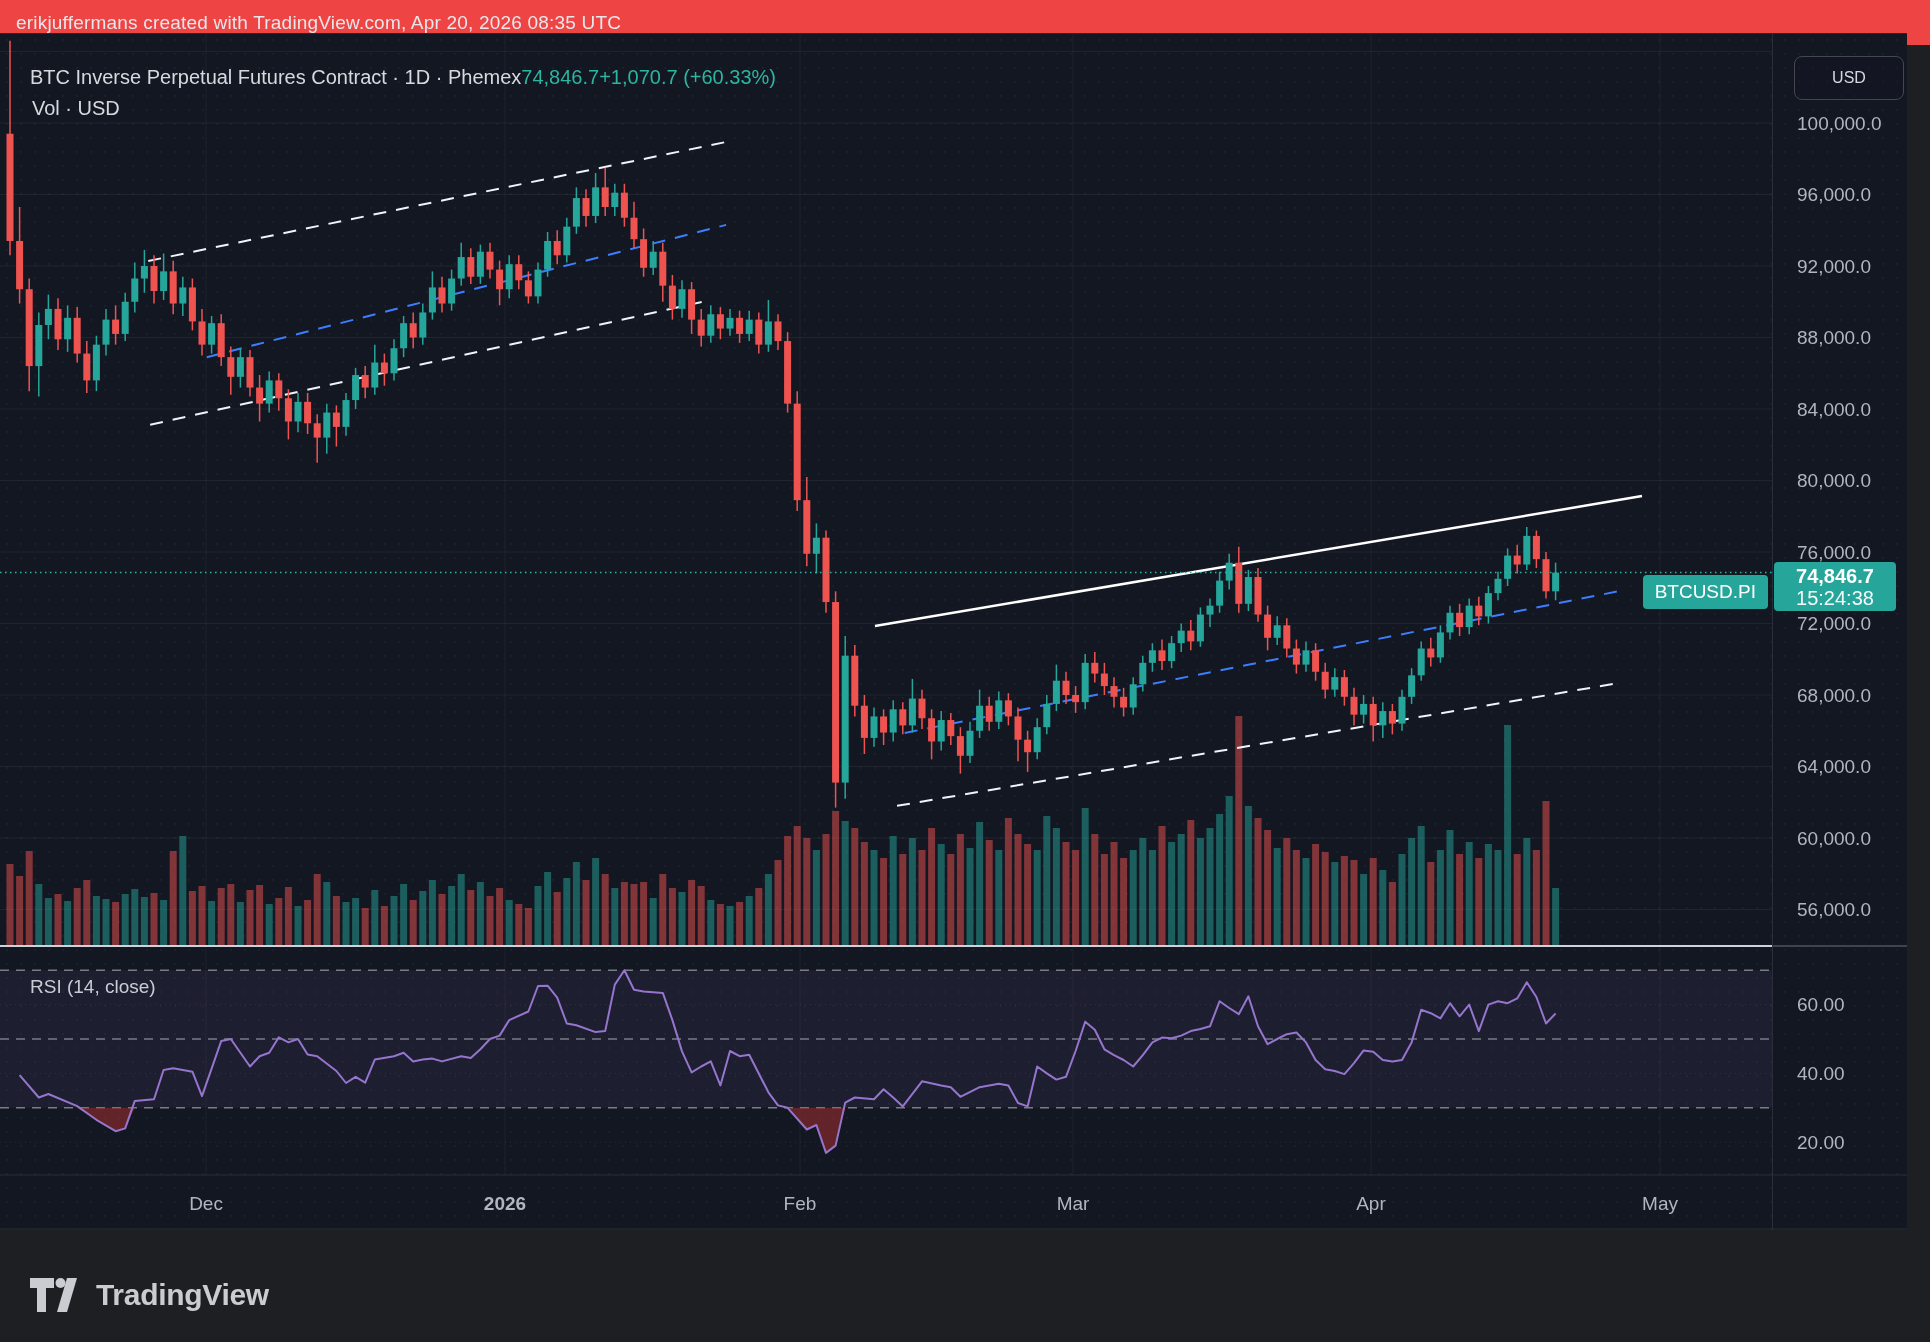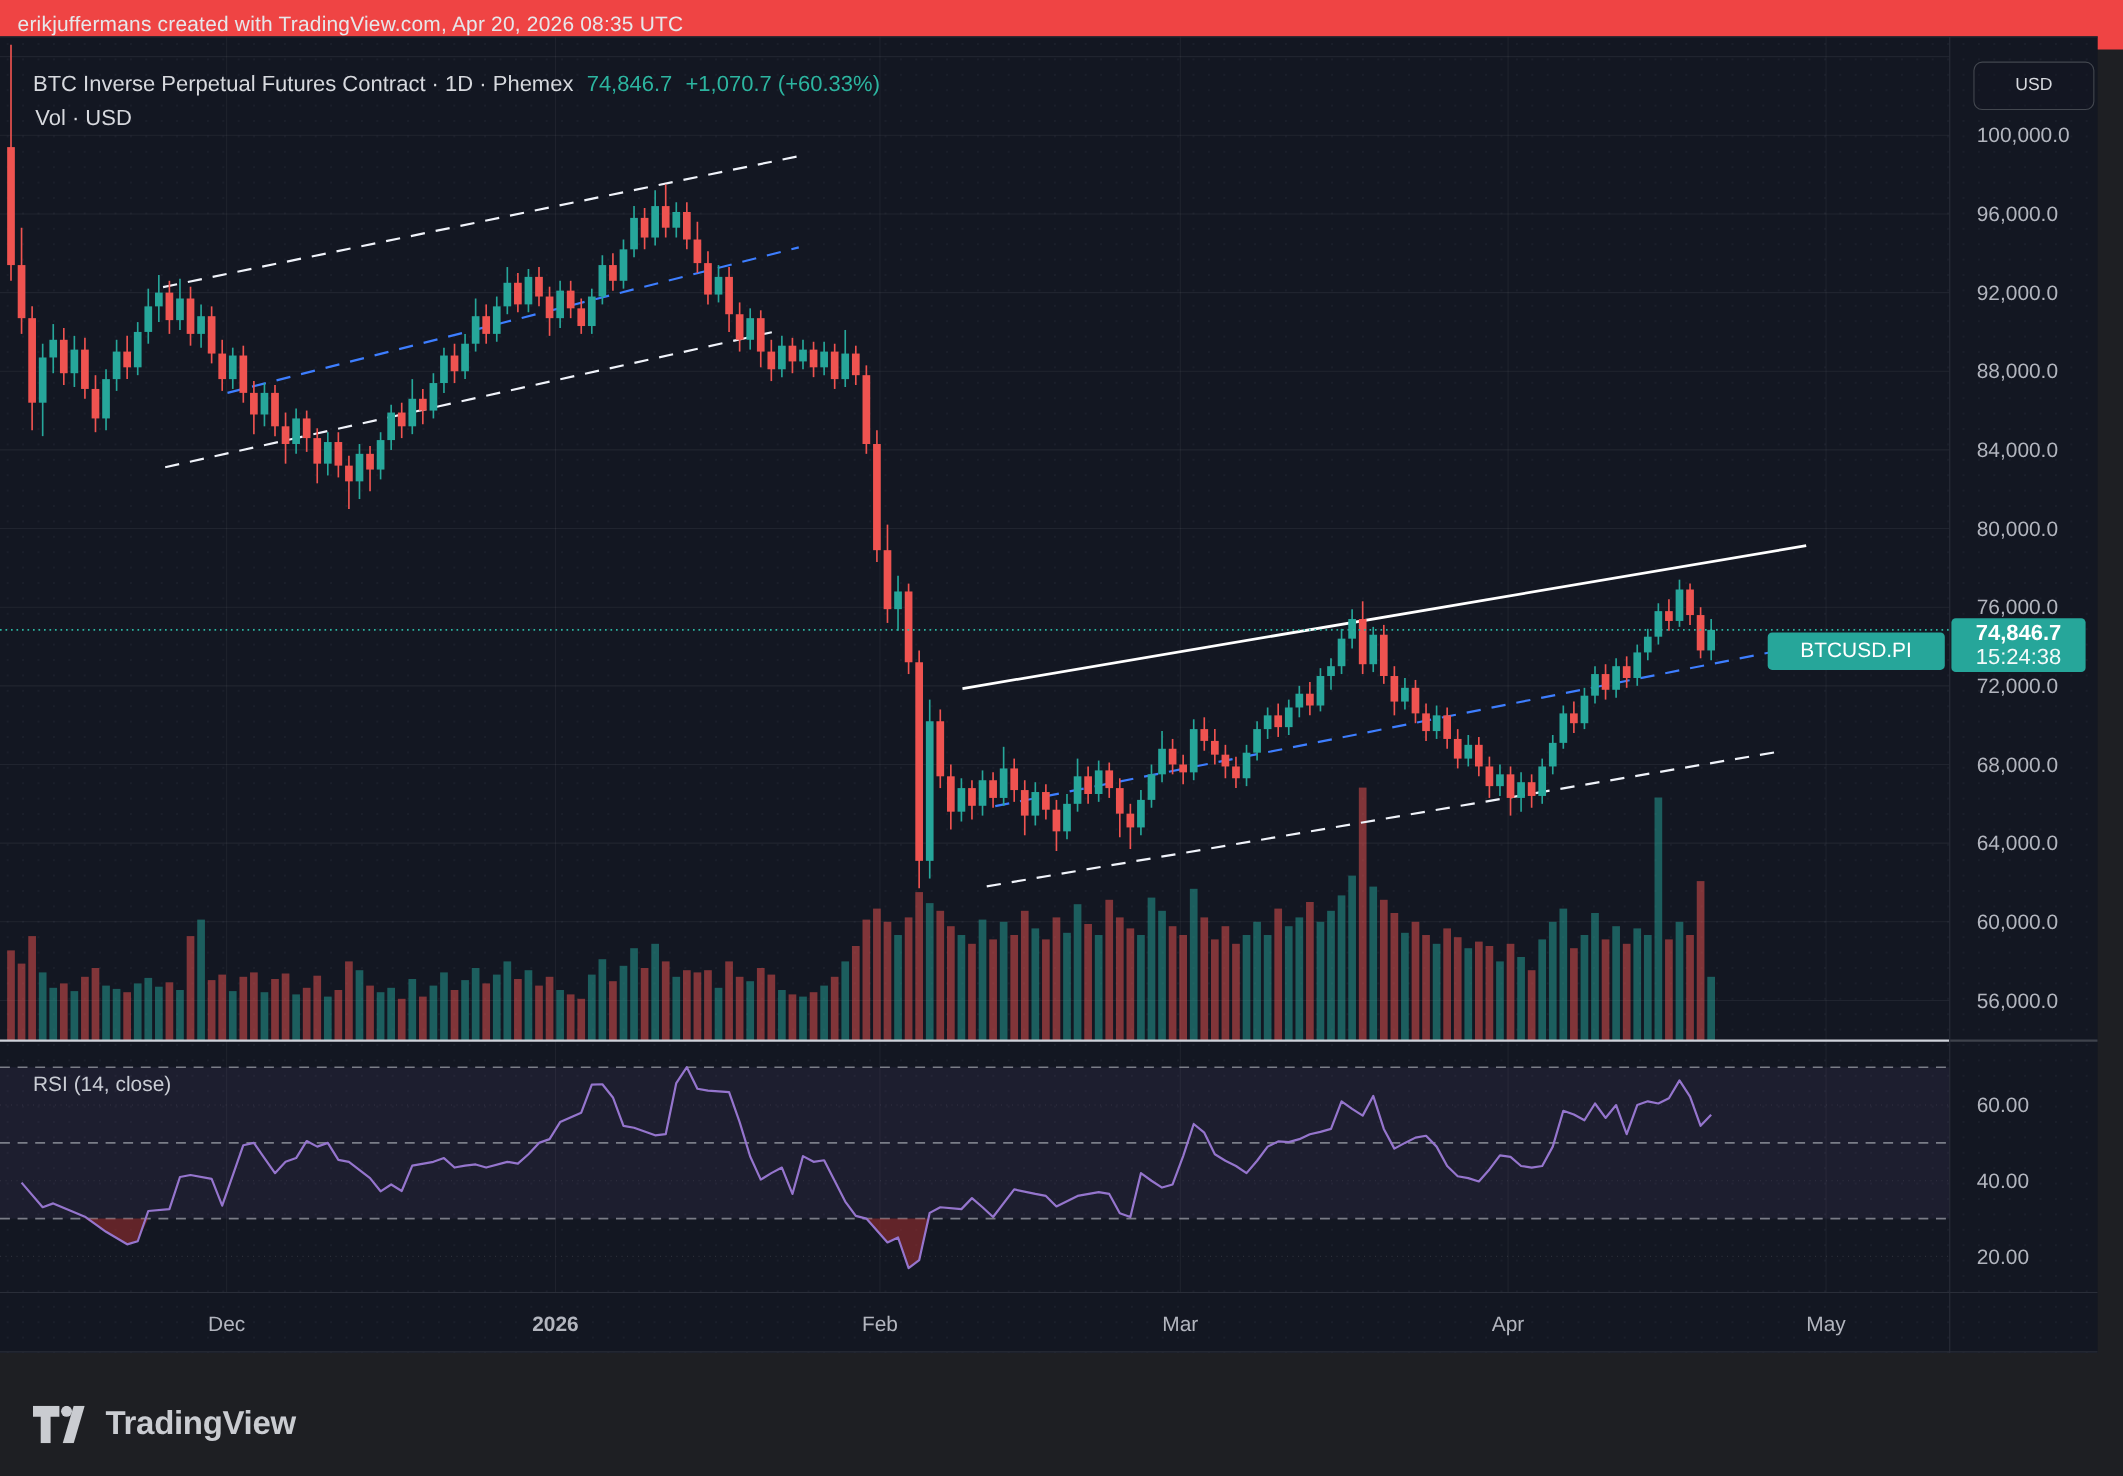--- a/index.html
+++ b/index.html
@@ -3,28 +3,28 @@
 <meta charset="utf-8">
 <style>
   html,body{margin:0;padding:0}
   body{width:1930px;height:1342px;background:#1e1f23;font-family:"Liberation Sans",sans-serif;position:relative;overflow:hidden}
   .topbar{position:absolute;left:0;top:0;width:1930px;height:45px;background:#ef4444;display:flex;align-items:center}
   .topbar span{color:#e6e7ea;font-size:19px;margin-left:16px;letter-spacing:.2px}
   .chart-wrap{position:absolute;left:0;top:33px;width:1907px;height:1197px;background-color:#131722;
     background-image:radial-gradient(rgba(170,180,205,.05) 1px,transparent 1.3px);background-size:14px 14px}
   .chart-wrap svg{position:absolute;left:0;top:0}
   svg text{font-family:"Liberation Sans",sans-serif;font-size:19px;fill:#b2b5be}
-  .legend{position:absolute;left:30px;top:66px;display:flex;gap:12px;align-items:baseline;white-space:nowrap}
+  .legend{position:absolute;left:30px;top:66px;display:flex;align-items:baseline;white-space:nowrap}
   .legend .t{color:#d7d9de;font-size:20px}
   .legend .v{color:#2cb5a0;font-size:20px}
   .legend2{position:absolute;left:32px;top:97px;color:#d7d9de;font-size:20px}
   .rsi-title{position:absolute;left:30px;top:976px;color:#c9ccd4;font-size:19px}
   .usd-btn{position:absolute;left:1794px;top:56px;width:108px;height:42px;border:1px solid #43474f;border-radius:8px;
     color:#d6d8dd;font-size:16px;display:flex;align-items:center;justify-content:center;background:rgba(19,23,34,.4);cursor:pointer}
-  .sym-label{position:absolute;right:162px;top:575px;height:34px;line-height:34px;padding:0 30px;background:#26a69a;
+  .sym-label{position:absolute;right:162px;top:575px;height:34px;line-height:34px;padding:0 12px;background:#26a69a;
     color:#fff;font-size:19px;border-radius:4px}
   .price-box{position:absolute;left:1774px;top:562px;width:122px;background:#26a69a;border-radius:4px;color:#fff;
     text-align:center;padding:3px 0}
   .price-box .p{font-size:20px;font-weight:700;line-height:23px}
   .price-box .c{font-size:20px;line-height:20px;opacity:.95}
   .footer{position:absolute;left:30px;top:1278px;display:flex;align-items:flex-start;gap:14px}
   .footer svg{display:block}
   .footer span{color:#caccd1;font-size:30px;font-weight:700;letter-spacing:-.3px}
 </style>
 </head>

